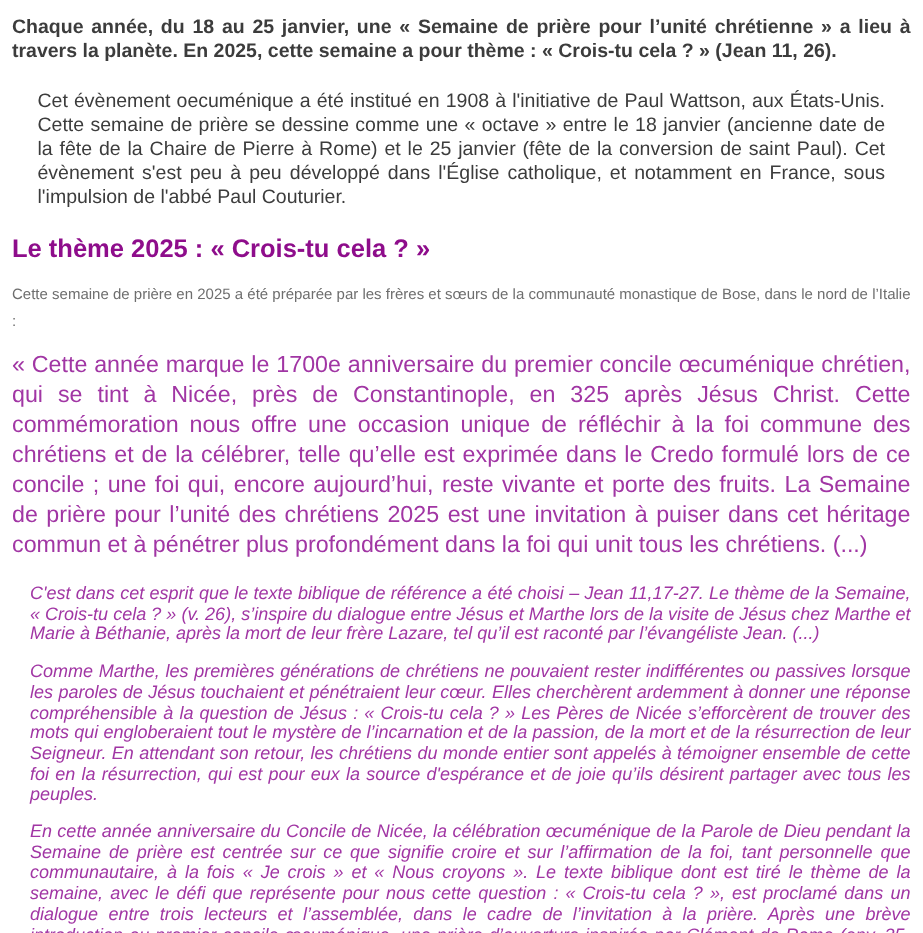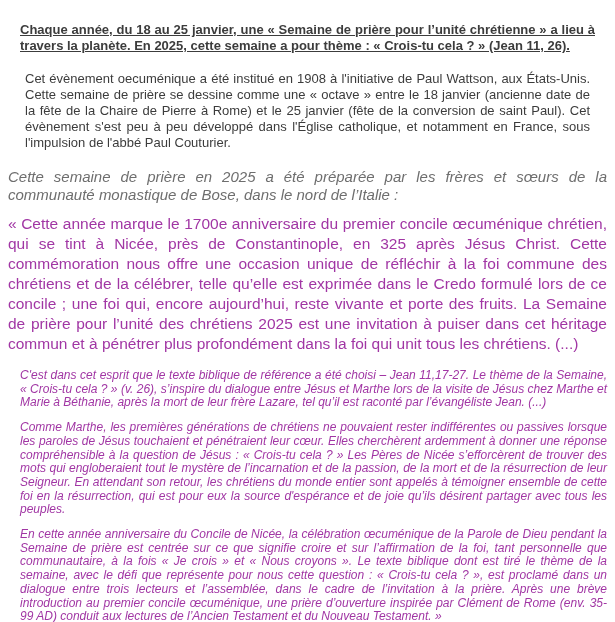--- a/index.html
+++ b/index.html
@@ -11,43 +11,41 @@
   }
   html,body{margin:0;padding:0;}
   body{
     width:615px;height:622px;overflow:hidden;
     background:var(--background_color);
     font-family:"Liberation Sans","DejaVu Sans",sans-serif;
     box-sizing:border-box;
     padding:10px 8px 8px 8px;
   }
   .intro-bold{
-    margin:12px;
+    margin:0;
     font-size:13px;line-height:16px;font-weight:bold;
     color:var(--body_text_color);
     text-align:justify;
-    text-decoration:underline;
   }
   .intro{
     margin:17px;
     font-size:13px;line-height:16px;
     color:var(--body_text_color);
     text-align:justify;
   }
   h2.section-heading{
     margin:8px 0 0 0;
     font-size:17px;line-height:20px;font-weight:bold;
     color:var(--heading_color);
   }
   .lead{
     margin:12px 0 0 0;
-    font-size:15px;line-height:18px;
+    font-size:10px;line-height:18px;
     color:var(--lead_text_color);
     text-align:justify;
-    font-style:italic;
   }
   .quote{
     margin:10px 0 15px 0;
     font-size:15.5px;line-height:20px;
     color:var(--accent_text_color);
     text-align:justify;
   }
   .commentary{
     margin:11px 0 0 12px;
     font-size:12px;line-height:13.7px;
@@ -57,20 +55,21 @@
   }
 </style>
 </head>
 <body>
 
 <article>
   <p class="intro-bold">Chaque année, du 18 au 25 janvier, une « Semaine de prière pour l’unité chrétienne » a lieu à travers la planète. En 2025, cette semaine a pour thème : « Crois-tu cela ? » (Jean 11, 26).</p>
 
   <p class="intro">Cet évènement oecuménique a été institué en 1908 à l'initiative de Paul Wattson, aux États-Unis. Cette semaine de prière se dessine comme une « octave » entre le 18 janvier (ancienne date de la fête de la Chaire de Pierre à Rome) et le 25 janvier (fête de la conversion de saint Paul). Cet évènement s'est peu à peu développé dans l'Église catholique, et notamment en France, sous l'impulsion de l'abbé Paul Couturier.</p>
 
+  <h2 class="section-heading">Le thème 2025 : « Crois-tu cela ? »</h2>
 
   <p class="lead">Cette semaine de prière en 2025 a été préparée par les frères et sœurs de la communauté monastique de Bose, dans le nord de l’Italie :</p>
 
   <p class="quote">« Cette année marque le 1700e anniversaire du premier concile œcuménique chrétien, qui se tint à Nicée, près de Constantinople, en 325 après Jésus Christ. Cette commémoration nous offre une occasion unique de réfléchir à la foi commune des chrétiens et de la célébrer, telle qu’elle est exprimée dans le Credo formulé lors de ce concile ; une foi qui, encore aujourd’hui, reste vivante et porte des fruits. La Semaine de prière pour l’unité des chrétiens 2025 est une invitation à puiser dans cet héritage commun et à pénétrer plus profondément dans la foi qui unit tous les chrétiens.  (...)</p>
 
   <p class="commentary">C'est dans cet esprit que le texte biblique de référence a été choisi – Jean 11,17-27. Le thème de la Semaine, « Crois-tu cela ? » (v. 26), s’inspire du dialogue entre Jésus et Marthe lors de la visite de Jésus chez Marthe et Marie à Béthanie, après la mort de leur frère Lazare, tel qu’il est raconté par l’évangéliste Jean. (...)</p>
 
   <p class="commentary">Comme Marthe, les premières générations de chrétiens ne pouvaient rester indifférentes ou passives lorsque les paroles de Jésus touchaient et pénétraient leur cœur. Elles cherchèrent ardemment à donner une réponse compréhensible à la question de Jésus : « Crois-tu cela ? » Les Pères de Nicée s’efforcèrent de trouver des mots qui engloberaient tout le mystère de l’incarnation et de la passion, de la mort et de la résurrection de leur Seigneur. En attendant son retour, les chrétiens du monde entier sont appelés à témoigner ensemble de cette foi en la résurrection, qui est pour eux la source d'espérance et de joie qu’ils désirent partager avec tous les peuples.</p>
 
   <p class="commentary">En cette année anniversaire du Concile de Nicée, la célébration œcuménique de la Parole de Dieu pendant la Semaine de prière est centrée sur ce que signifie croire et sur l’affirmation de la foi, tant personnelle que communautaire, à la fois « Je crois » et « Nous croyons ». Le texte biblique dont est tiré le thème de la semaine, avec le défi que représente pour nous cette question : « Crois-tu cela ? », est proclamé dans un dialogue entre trois lecteurs et l’assemblée, dans le cadre de l’invitation à la prière. Après une brève introduction au premier concile œcuménique, une prière d’ouverture inspirée par Clément de Rome (env. 35-99 AD) conduit aux lectures de l’Ancien Testament et du Nouveau Testament.  »</p>

